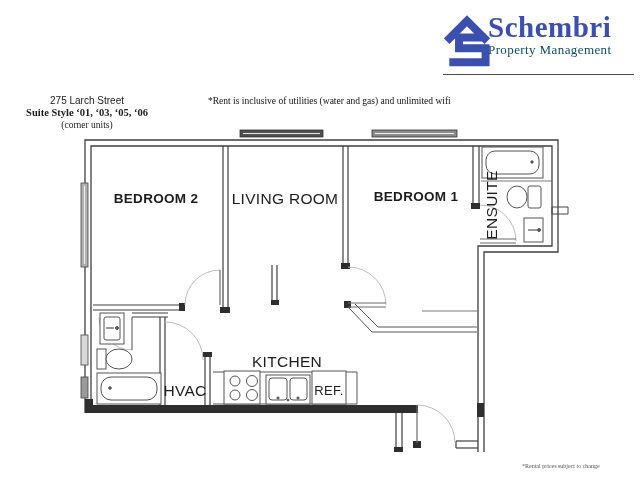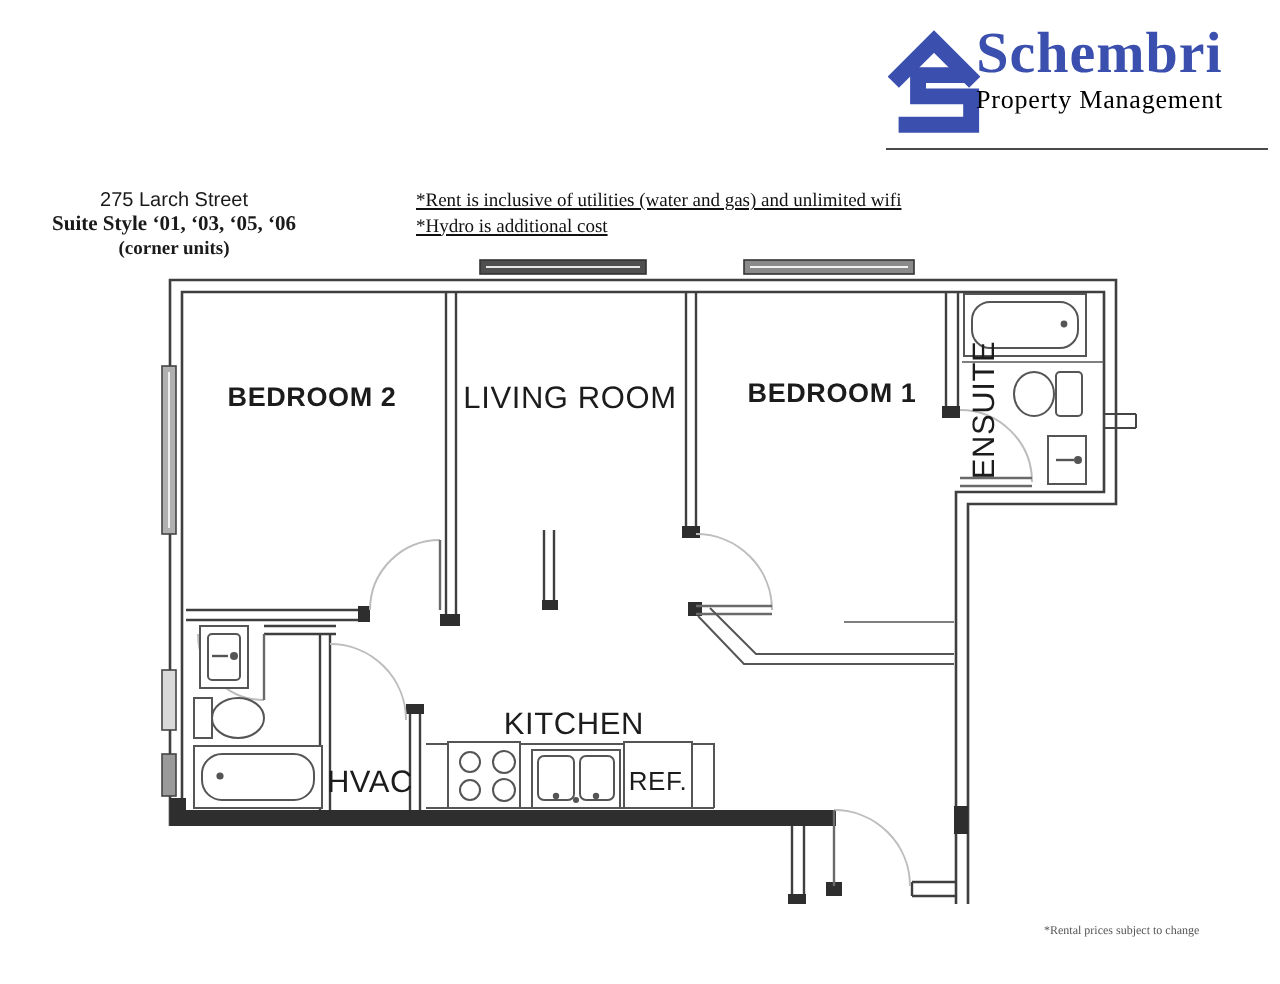--- a/index.html
+++ b/index.html
@@ -3,35 +3,35 @@
 <meta charset="utf-8">
 <style>
   html,body{margin:0;padding:0;background:#fff;}
   #stage{position:relative;width:640px;height:492px;background:#ffffff;overflow:hidden;
          font-family:"Liberation Sans","DejaVu Sans",sans-serif;}
 
   
   .addr-block{position:absolute;left:20px;top:54px;width:134px;text-align:center;color:#1a1a1a;}
   .addr-line1{font-size:10px;line-height:12px;font-family:"Liberation Sans","DejaVu Sans",sans-serif;margin-top:41px;}
   .addr-line2{font-size:10.5px;line-height:12px;font-weight:bold;font-family:"Liberation Serif","DejaVu Serif",serif;}
-  .addr-line3{font-size:9.5px;line-height:12px;font-weight:bold;font-family:"Liberation Serif","DejaVu Serif",serif;}
+  .addr-line3{font-size:9.5px;line-height:12px;font-weight:normal;font-family:"Liberation Serif","DejaVu Serif",serif;}
 
   
   .notes{position:absolute;left:208px;top:95px;color:#111;
-         font-family:"Liberation Serif","DejaVu Serif",serif;font-size:9.5px;line-height:12.5px;text-decoration:underline;}
+         font-family:"Liberation Serif","DejaVu Serif",serif;font-size:9.5px;line-height:12.5px;}
 
   
   .logo{position:absolute;left:444px;top:12px;width:192px;}
   .logo-row{display:flex;align-items:flex-start;}
   .logo-icon{width:46px;height:54px;margin-top:3px;}
   .logo-text{margin-left:-2px;}
   .logo-name{font-family:"Liberation Serif","DejaVu Serif",serif;font-weight:bold;
-             font-size:29px;line-height:30px;color:#3b4fae;letter-spacing:0.5px;text-align:center;}
+             font-size:29px;line-height:30px;color:#3b4fae;letter-spacing:0.5px;}
   .logo-tag{font-family:"Liberation Serif","DejaVu Serif",serif;font-size:13px;line-height:15px;
-            color:#000000;letter-spacing:0.4px;margin-top:0px;}
+            color:#0c4a6e;letter-spacing:0.4px;margin-top:0px;}
   .logo-rule{position:absolute;left:-1px;top:62px;width:191px;border-top:1.5px solid #4a4a4a;}
 
   
   .disclaimer{position:absolute;left:522px;top:463px;font-family:"Liberation Serif","DejaVu Serif",serif;
               font-size:6px;color:#555;}
 
   
   #plan{position:absolute;left:0;top:0;}
   #plan text{font-family:"Liberation Sans","DejaVu Sans",sans-serif;fill:#1c1c1c;letter-spacing:0.3px;}
   .lbl-bold{font-size:13.5px;font-weight:bold;}
@@ -44,21 +44,20 @@
 <div id="stage">
 
   <div class="addr-block">
     <div class="addr-line1">275 Larch Street</div>
     <div class="addr-line2">Suite Style ‘01, ‘03, ‘05, ‘06</div>
     <div class="addr-line3">(corner units)</div>
   </div>
 
   <div class="notes">
     <div>*Rent is inclusive of utilities (water and gas) and unlimited wifi</div>
-    <div>*Hydro is additional cost</div>
   </div>
 
   <div class="logo">
     <div class="logo-row">
       <svg class="logo-icon" viewBox="0 0 52 60">
         <path d="M47,25 H17 V37 H47 V53 H6" stroke="#3b4fae" stroke-width="9" fill="none"></path>
         <path d="M3,29 L26,6 L49,29" stroke="#3b4fae" stroke-width="9" fill="none"></path>
       </svg>
       <div class="logo-text">
         <div class="logo-name">Schembri</div>

